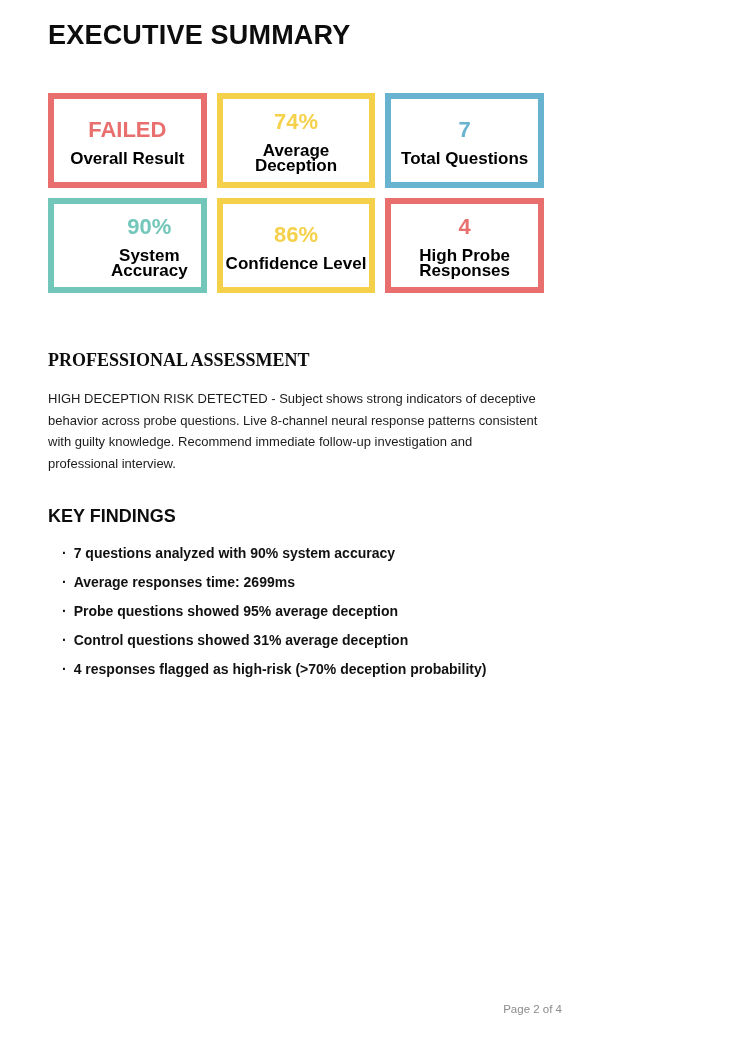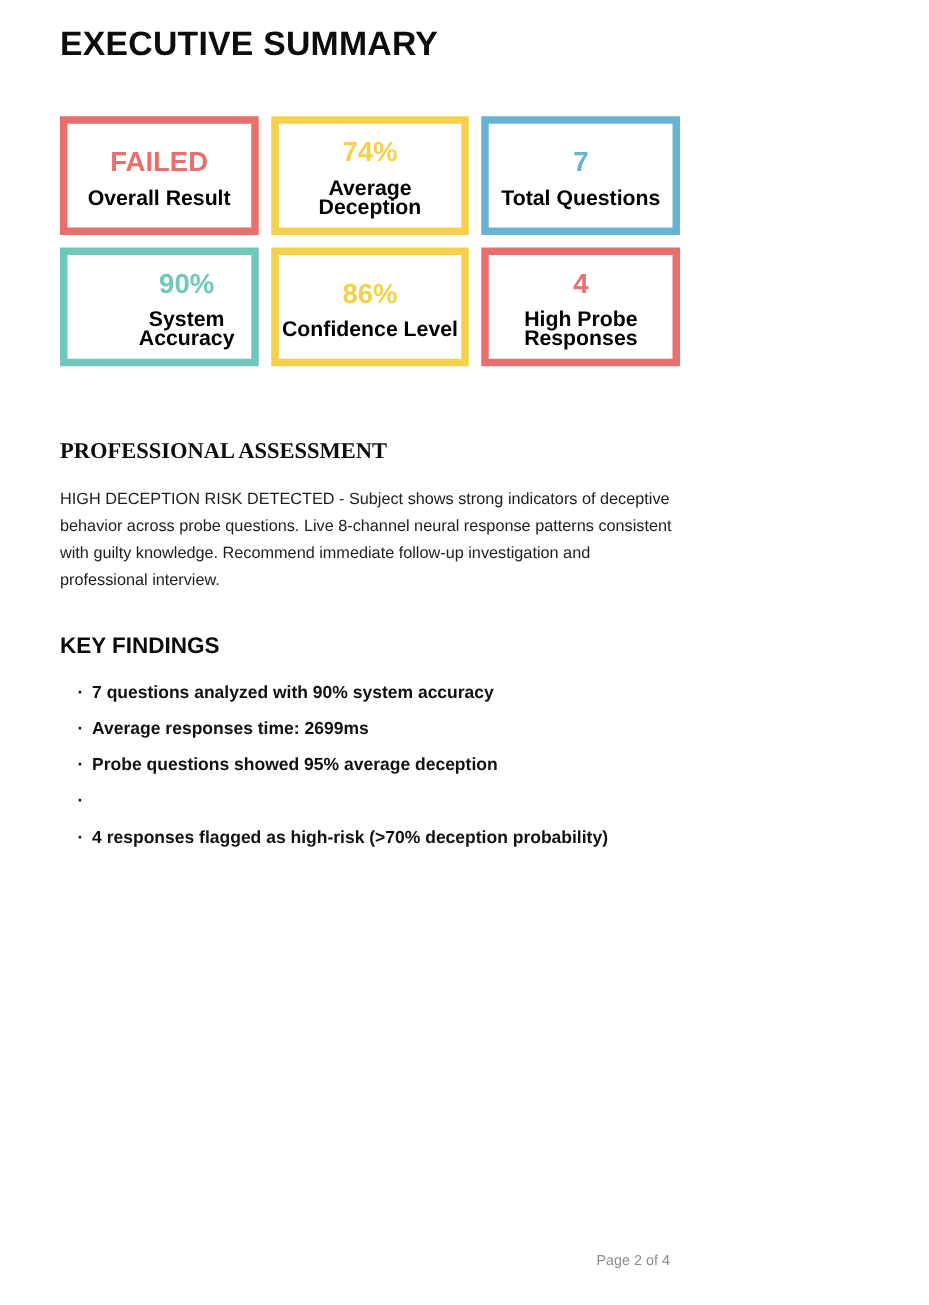--- a/index.html
+++ b/index.html
@@ -88,21 +88,21 @@
     line-height: 15px;
     margin-bottom: 14px;
   }
   .finding-bullet {
     font-size: 14px;
     font-weight: 700;
     color: #111111;
   }
   .page-footer {
     position: absolute;
-    right: 54px;
+    right: 28px;
     top: 1003px;
     font-size: 11.5px;
     color: #8c8c8c;
   }
 </style>
 </head>
 <body>
 
 <div class="page">
   <div class="content">
@@ -150,20 +150,21 @@
         <li class="finding-item">
           <span class="finding-bullet">·</span>
           <span>Average responses time: 2699ms</span>
         </li>
         <li class="finding-item">
           <span class="finding-bullet">·</span>
           <span>Probe questions showed 95% average deception</span>
         </li>
         <li class="finding-item">
           <span class="finding-bullet">·</span>
+          <span>Control questions showed 31% average deception</span>
         </li>
         <li class="finding-item">
           <span class="finding-bullet">·</span>
           <span>4 responses flagged as high-risk (&gt;70% deception probability)</span>
         </li>
       </ul>
 
   </div>
 
   <div class="page-footer">Page 2 of 4</div>

